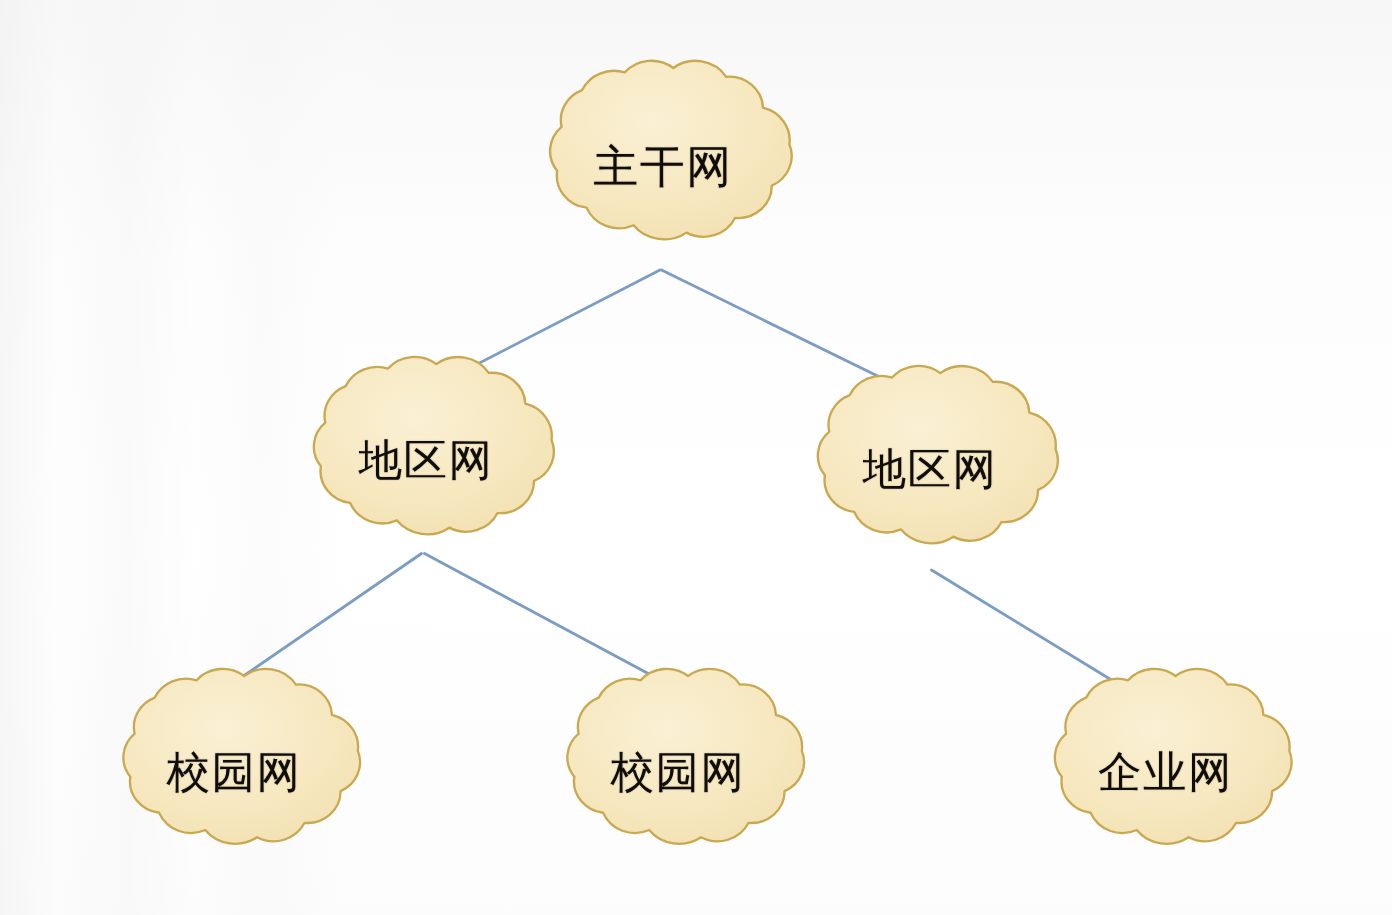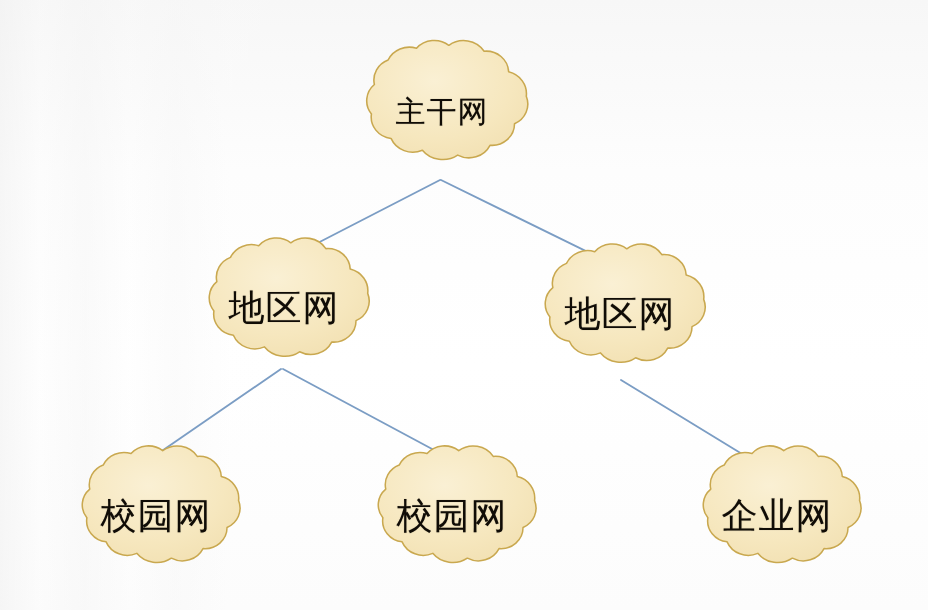--- a/index.html
+++ b/index.html
@@ -54,21 +54,21 @@
   }
   .cloud-label {
     position: absolute;
     left: 0;
     right: 0;
     top: 50%;
     transform: translateY(-50%);
     text-align: center;
     color: #100c06;
     font-family: "Liberation Serif", "DejaVu Serif", serif;
-    font-size: 36px;
+    font-size: 29px;
     font-weight: 500;
     letter-spacing: 1px;
     line-height: 1;
     white-space: nowrap;
     pointer-events: none;
     text-shadow: 0 0 1px rgba(20,16,8,0.35);
   }
 
   
   #node-backbone      { left: 344px; top: 36px;  width: 196px; height: 148px; }

